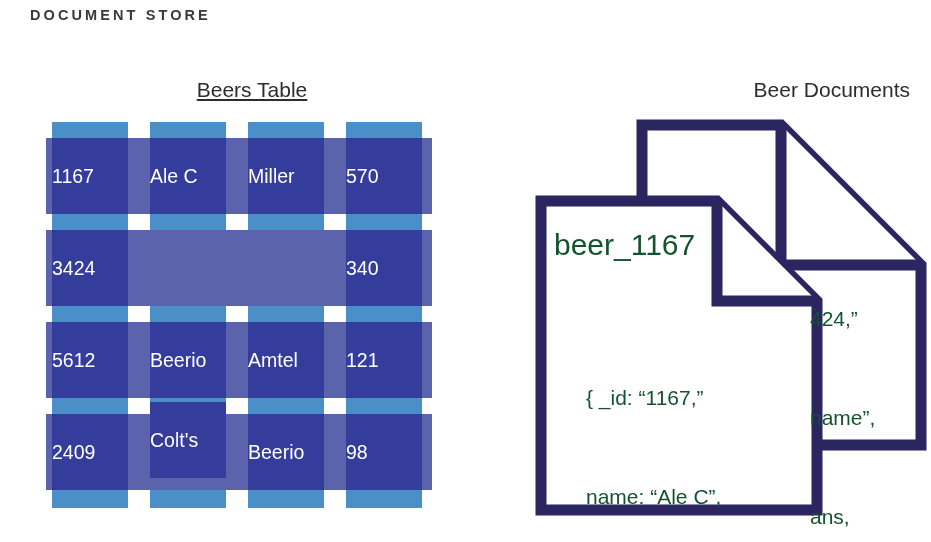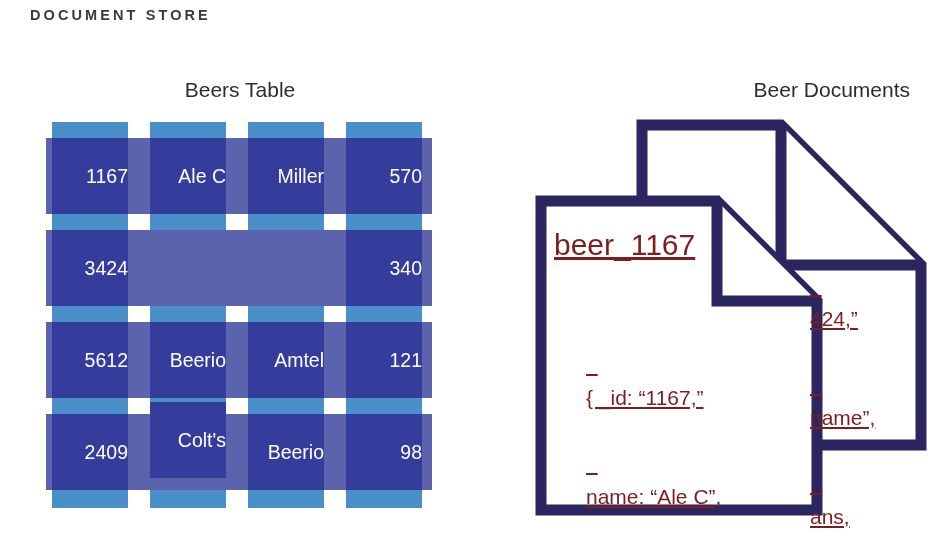--- a/index.html
+++ b/index.html
@@ -32,21 +32,21 @@
 
   
   .panel-caption {
     position: absolute;
     font-size: 21px;
     font-weight: normal;
     color: #2d2d2f;
     white-space: nowrap;
     text-align: center;
   }
-  #beers-table-caption { left: 40px; top: 78px; width: 400px; }
+  #beers-table-caption { left: 52px; top: 78px; width: 400px; text-decoration: underline; }
   #beer-documents-caption { left: 520px; top: 78px; width: 390px; text-align: right; }
 
   
   #beers-table {
     position: absolute;
     left: 40px;
     top: 110px;
     width: 400px;
     height: 410px;
   }
@@ -65,41 +65,40 @@
     background: #5b63ad;
   }
   .cell {
     position: absolute;
     width: 76px;
     height: 76px;
     background: #343d9b;
     color: #ffffff;
     font-size: 19.5px;
     line-height: 76px;
-    text-align: right;
+    text-align: left;
     white-space: nowrap;
     overflow: hidden;
   }
 
   
   #beer-documents {
     position: absolute;
     left: 500px;
     top: 100px;
     width: 431px;
     height: 430px;
   }
   #beer-documents svg { display: block; }
 
   .doc-text {
     position: absolute;
-    color: #7f1d1d;
+    color: #14532d;
     white-space: pre;
     font-family: "Liberation Sans", sans-serif;
-    text-decoration: underline;
   }
   #back-doc-text {
     left: 810px;
     top: 236px;
     font-size: 21px;
     line-height: 33px;
     z-index: 3;
   }
   #front-doc-title {
     left: 554px;

